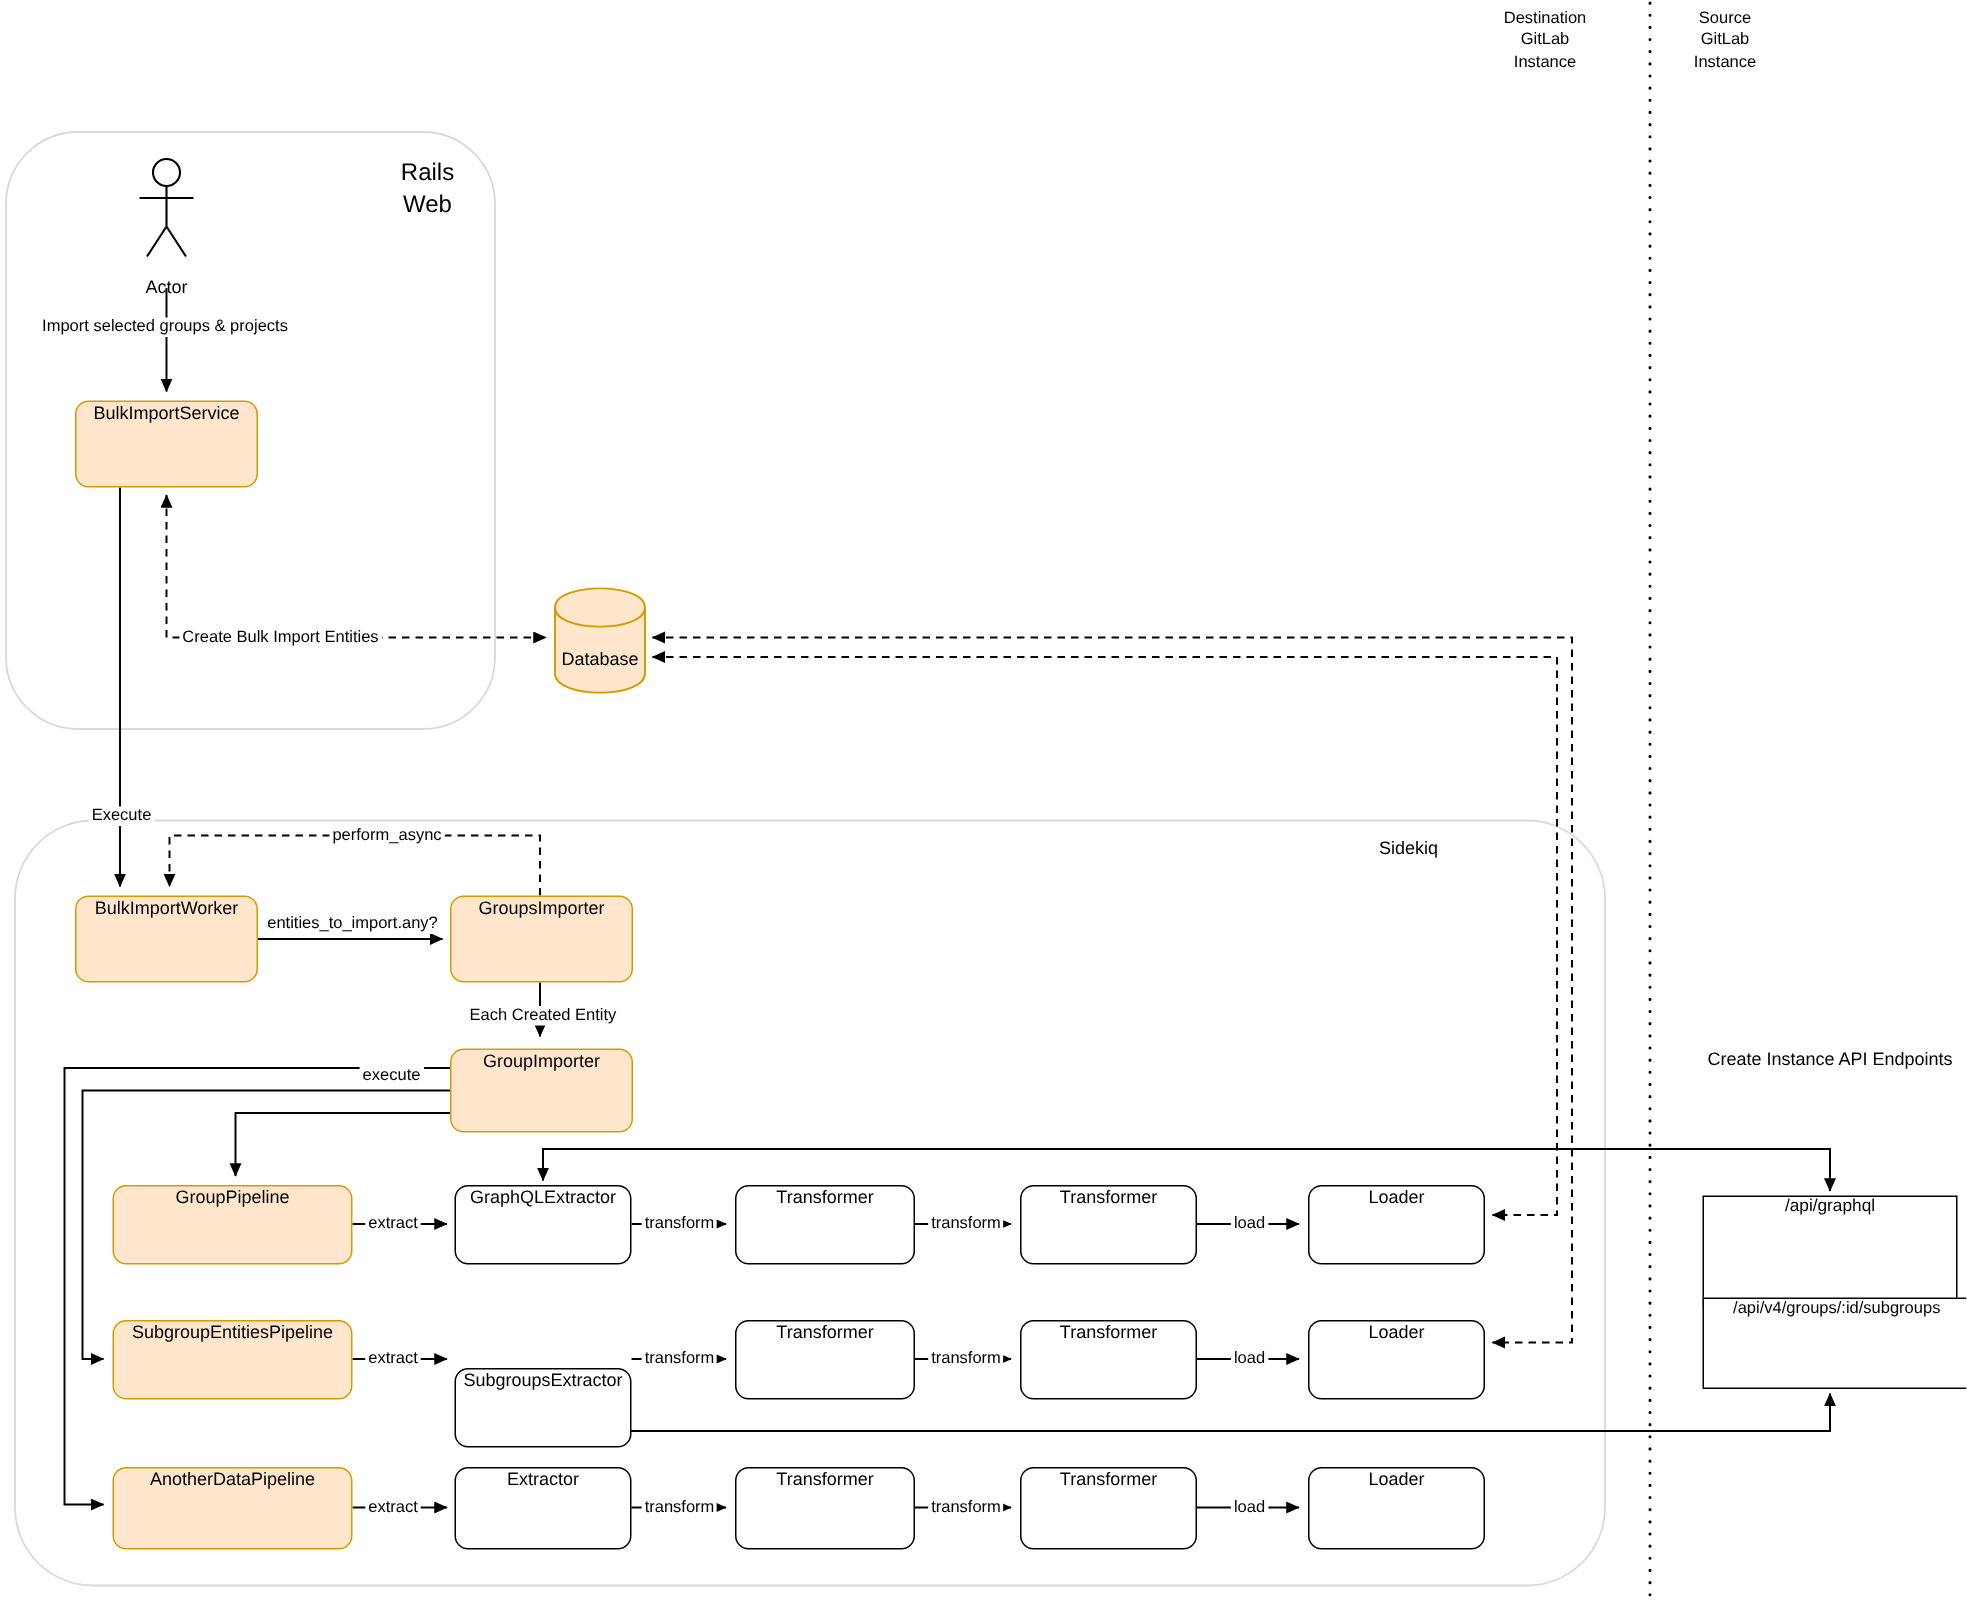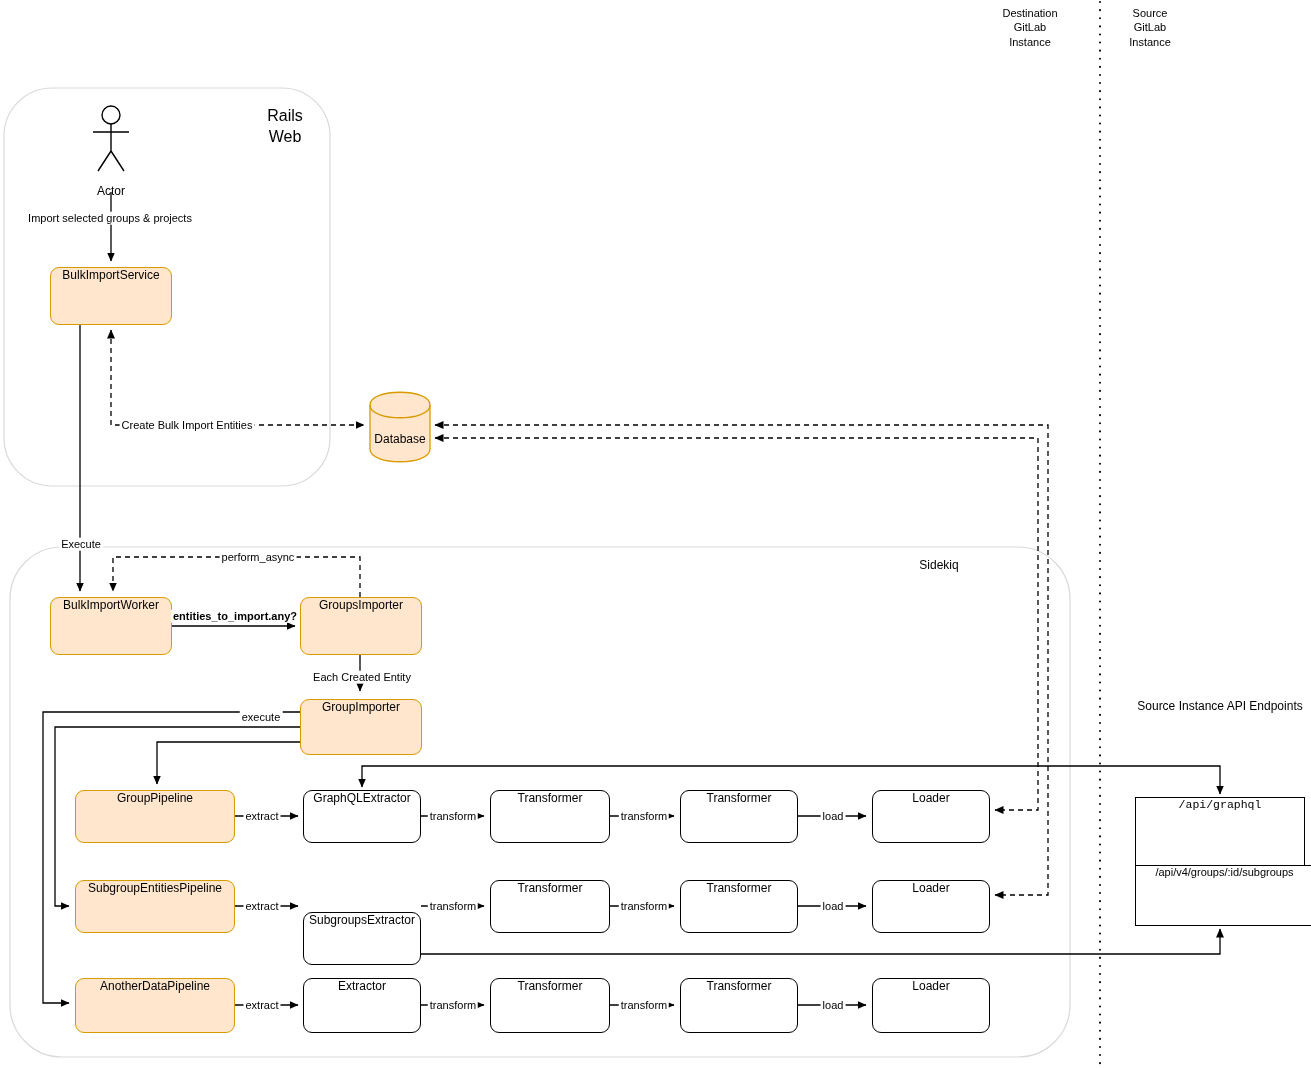--- a/index.html
+++ b/index.html
@@ -111,21 +111,21 @@
   <div class="rlabel" style="left:1150px;top:27px;">
     <div>Source</div>
     <div>GitLab</div>
     <div>Instance</div>
   </div>
   <div class="rlabel" style="left:285px;top:127px;font-size:16px;">
     <div>Rails</div>
     <div>Web</div>
   </div>
   <div class="rlabel" style="left:939px;top:566px;font-size:12px;">Sidekiq</div>
-  <div class="rlabel" style="left:1220px;top:707px;font-size:12px;">Source Instance API Endpoints</div>
+  <div class="rlabel" style="left:1220px;top:707px;font-size:12px;">Create Instance API Endpoints</div>
   <div class="rlabel" style="left:111px;top:180px;font-size:12px;margin-top:12px;">Actor</div>
 
   <div class="node orange" style="left:50px;top:267px;width:122px;height:58px;">
       <span class="lbl">BulkImportService</span>
     </div>
   <div class="rlabel" style="left:400px;top:440px;font-size:12px;background:transparent;">Database</div>
 
   <div class="node orange" style="left:50px;top:597px;width:122px;height:58px;">
       <span class="lbl">BulkImportWorker</span>
     </div>
@@ -178,32 +178,32 @@
   <div class="node" style="left:490px;top:978px;width:120px;height:55px;">
       <span class="lbl">Transformer</span>
     </div>
   <div class="node" style="left:680px;top:978px;width:118px;height:55px;">
       <span class="lbl">Transformer</span>
     </div>
   <div class="node" style="left:872px;top:978px;width:118px;height:55px;">
       <span class="lbl">Loader</span>
     </div>
 
-  <div class="node api" style="left:1135px;top:797px;width:170px;height:75px;font-family:Liberation Mono, monospace;">
+  <div class="node api" style="left:1135px;top:797px;width:170px;height:75px;">
       <span class="lbl">/api/graphql</span>
     </div>
   <div class="node api" style="left:1135px;top:865px;width:179px;height:61px;font-size:11px;">
       <span class="lbl">/api/v4/groups/:id/subgroups</span>
     </div>
 
   <div class="elabel" style="left:110px;top:218px;">Import selected groups &amp; projects</div>
   <div class="elabel" style="left:187px;top:425px;">Create Bulk Import Entities</div>
   <div class="elabel" style="left:81px;top:544px;">Execute</div>
   <div class="elabel" style="left:237px;top:557px;margin-left:21px;">perform_async</div>
-  <div class="elabel" style="left:235px;top:616px;font-weight:bold;">entities_to_import.any?</div>
+  <div class="elabel" style="left:235px;top:616px;">entities_to_import.any?</div>
   <div class="elabel" style="left:362px;top:677px;">Each Created Entity</div>
   <div class="elabel" style="left:261px;top:717px;">execute</div>
 
   <div class="elabel" style="left:262px;top:816px;">extract</div>
   <div class="elabel" style="left:453px;top:816px;">transform</div>
   <div class="elabel" style="left:644px;top:816px;">transform</div>
   <div class="elabel" style="left:833px;top:816px;">load</div>
 
   <div class="elabel" style="left:262px;top:906px;">extract</div>
   <div class="elabel" style="left:453px;top:906px;">transform</div>

